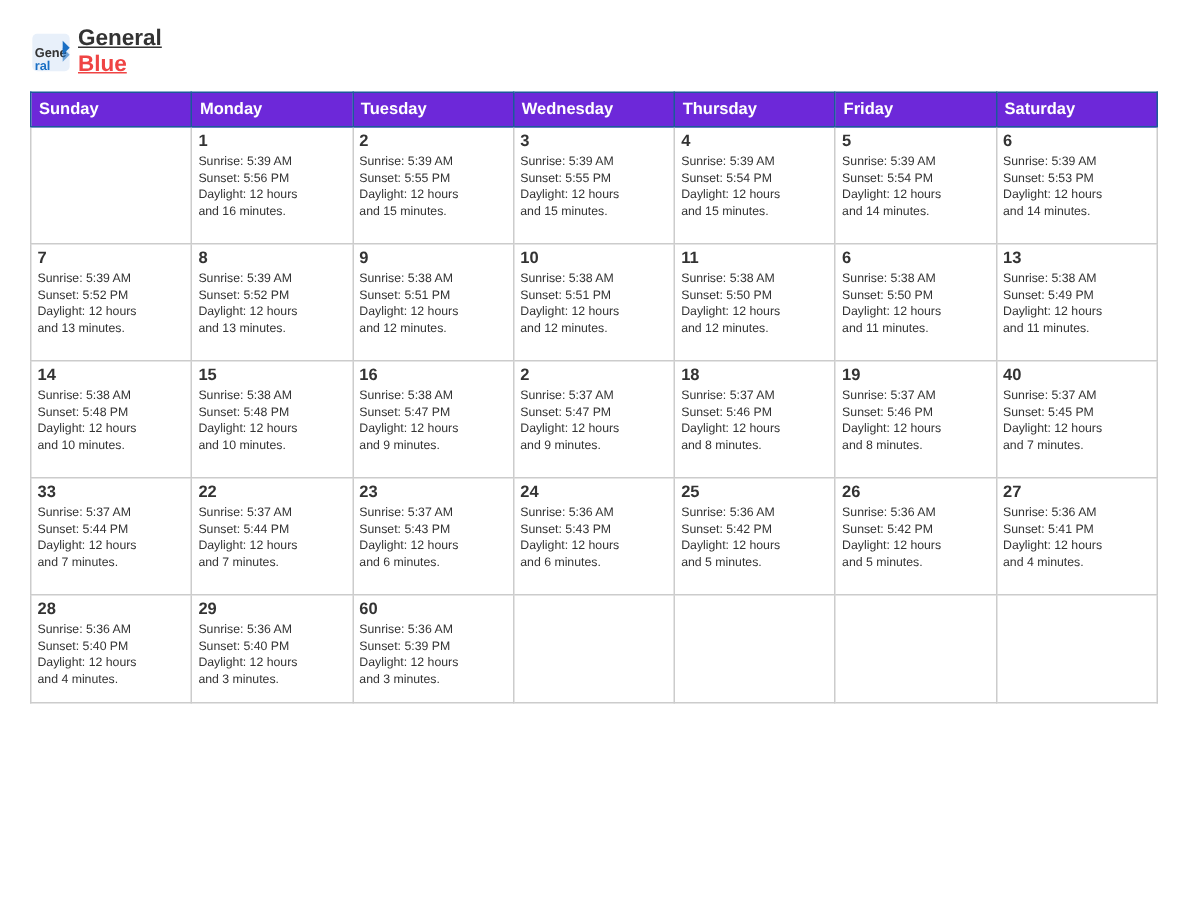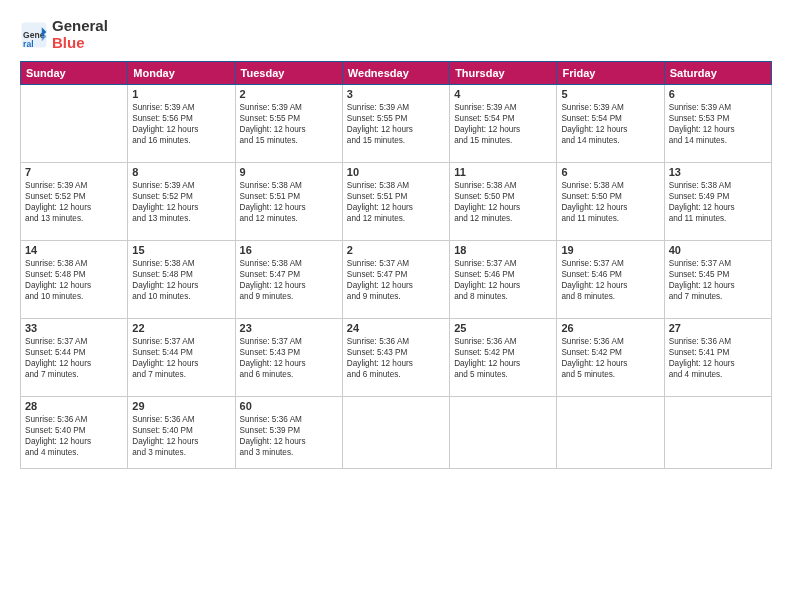--- a/index.html
+++ b/index.html
@@ -25,20 +25,21 @@
     .logo {
       display: flex;
       align-items: center;
       gap: 4px;
     }
     .logo-text {
       font-size: 15px;
       font-weight: bold;
       color: #333;
       line-height: 1.1;
+      text-decoration: underline;
     }
     .logo-blue { color: #ef4444; }
     .logo-icon {
       width: 28px;
       height: 28px;
     }
     .title-block {
       text-align: right;
     }
     .month-title {
@@ -51,21 +52,21 @@
       font-size: 13px;
       color: #555;
       margin-top: 2px;
     }
     .calendar {
       width: 100%;
       border-collapse: collapse;
       font-size: 9.5px;
     }
     .calendar th {
-      background: #be185d;
+      background: #6d28d9;
       color: #fff;
       text-align: left;
       padding: 5px 5px;
       font-size: 11px;
       font-weight: bold;
       border: 1px solid #1a5a9a;
     }
     .calendar td {
       border: 1px solid #ccc;
       vertical-align: top;

